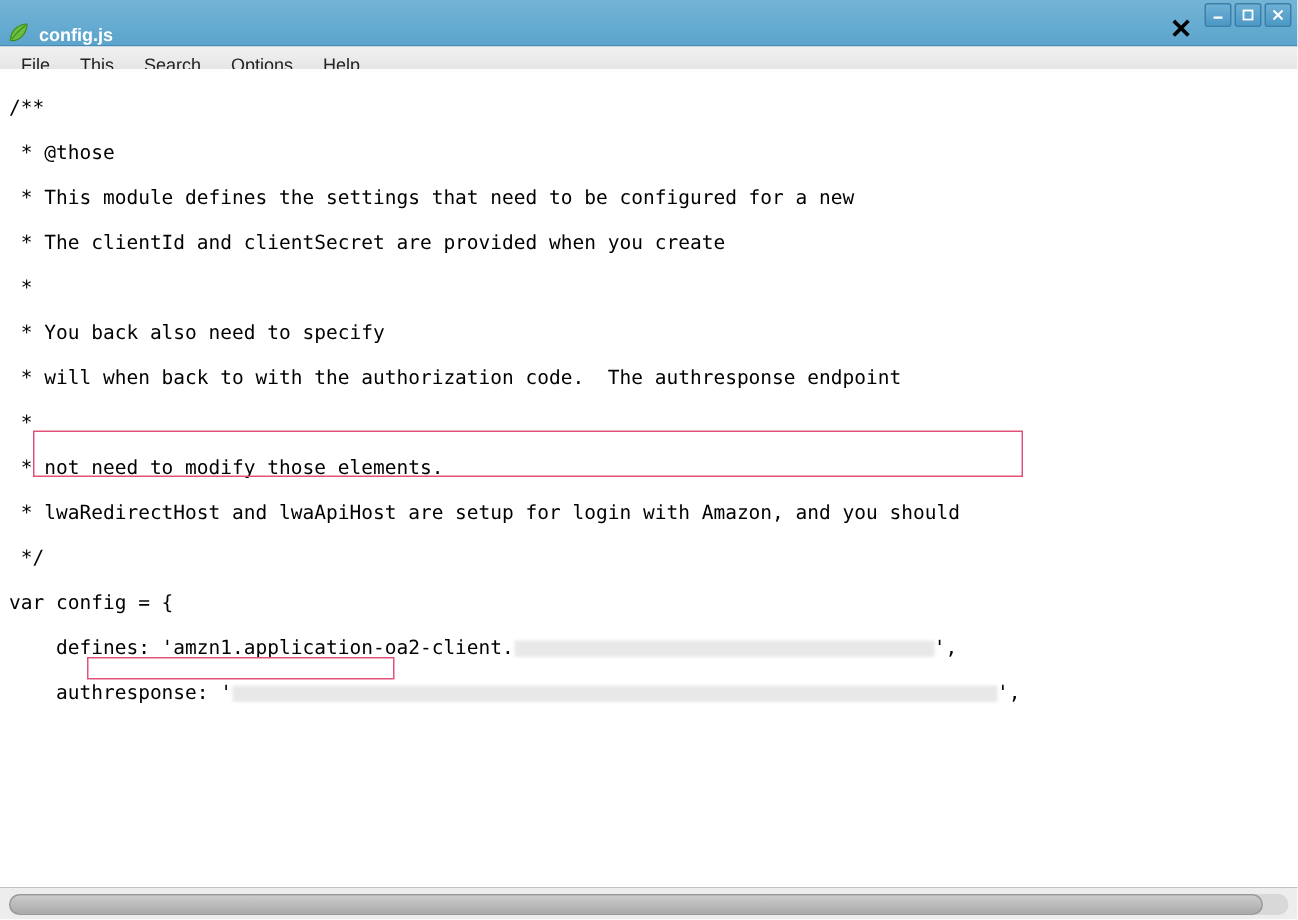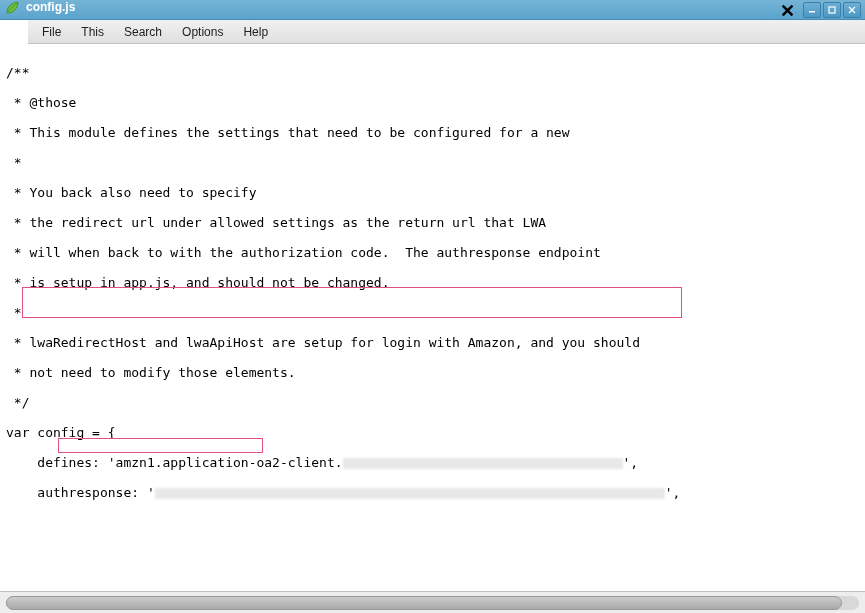--- a/index.html
+++ b/index.html
@@ -6,25 +6,25 @@
     body {
       font-family: sans-serif;
       font-size: 12px;
       background: #fff;
       width: 865px;
       height: 613px;
       overflow: hidden;
       position: relative;
     }
     .titlebar {
-      height: 20px;
+      height: 31px;
       background: linear-gradient(to bottom, #74b4d6, #5ba4cc);
       border-bottom: 1px solid #4a8ab2;
       display: flex;
-      align-items: flex-start;
+      align-items: flex-end;
       padding: 0 4px;
       color: #fff;
       font-size: 12px;
       font-weight: bold;
     }
     .titlebar-icon {
       width: 16px;
       height: 16px;
       margin-right: 6px;
       display: inline-flex;
@@ -61,21 +61,20 @@
       font-size: 9px;
       font-weight: bold;
     }
     .menubar {
       height: 24px;
       background: linear-gradient(to bottom, #f0f0f0, #e0e0e0);
       border-bottom: 1px solid #c0c0c0;
       display: flex;
       align-items: center;
       padding: 0 4px;
-      margin-left: 28px;
     }
     .menu-item {
       padding: 3px 10px;
       cursor: pointer;
       font-size: 12px;
       color: #222;
     }
     .editor {
       position: absolute;
       top: 46px;
@@ -168,28 +167,27 @@
   <div class="menu-item">This</div>
   <div class="menu-item">Search</div>
   <div class="menu-item">Options</div>
   <div class="menu-item">Help</div>
 </div>
 
 <div class="editor">
 <div class="line">/**</div>
 <div class="line"> * @those</div>
 <div class="line"> * This module defines the settings that need to be configured for a new</div>
+<div class="line"> * The clientId and clientSecret are provided when you create</div>
 <div class="line"> * </div>
 <div class="line"> * You back also need to specify</div>
-<div class="line"> * the redirect url under allowed settings as the return url that LWA</div>
 <div class="line"> * will when back to with the authorization code.  The authresponse endpoint</div>
-<div class="line"> * is setup in app.js, and should not be changed.  </div>
 <div class="line"> *</div>
+<div class="line"> * not need to modify those elements.</div>
 <div class="line"> * lwaRedirectHost and lwaApiHost are setup for login with Amazon, and you should</div>
-<div class="line"> * not need to modify those elements.</div>
 <div class="line"> */</div>
 <div class="line">var config = {</div>
 <div class="line"><span>    defines: 'amzn1.application-oa2-client.</span><span class="redacted" style="width:280px"></span><span>',</span></div>
 <div class="line"><span>    authresponse: '</span><span class="redacted" style="width:510px"></span><span>',</span></div>
 
 
 
 
 
 

